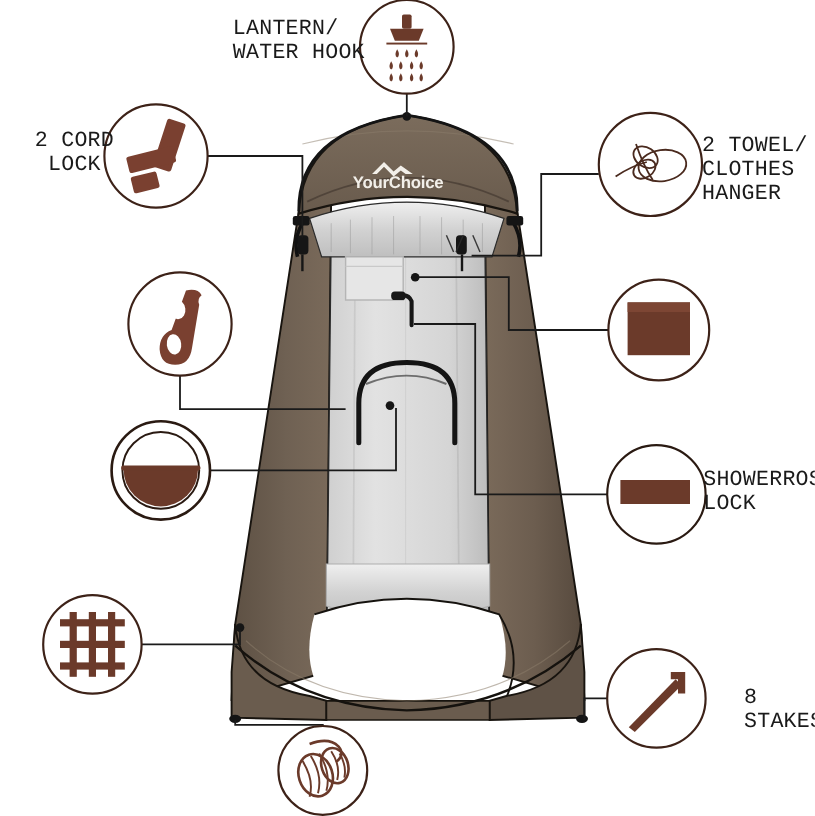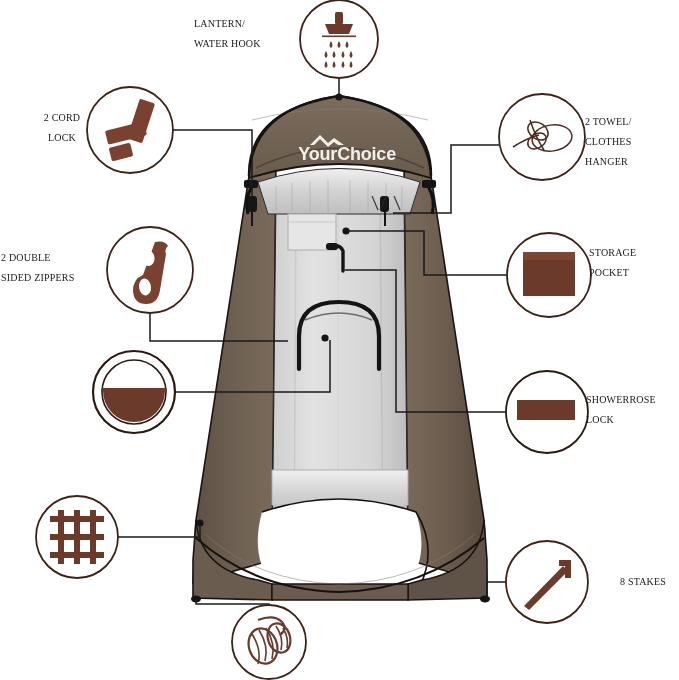--- a/index.html
+++ b/index.html
@@ -22,22 +22,22 @@
     background: #ffffff;
   }
   .layer {
     position: absolute;
     left: 0; top: 0;
     width: 679px;
     height: 680px;
   }
   .callout-label {
     position: absolute;
-    font-family: Liberation Serif, serif;
-    font-size: 10px;
+    font-family: Liberation Mono, monospace;
+    font-size: 18px;
     line-height: 20px;
     letter-spacing: 0.2px;
     color: #1a1a1a;
     white-space: pre-line;
     font-weight: 400;
   }
   .lbl-right { text-align: left; }
   .lbl-left  { text-align: left; }
   .lbl-center{ text-align: left; }
   .logo-text {
@@ -315,38 +315,34 @@
           <path d="M283 628 q6 10 4 20" stroke-width="1.6"></path>
         </g>
       </g>
     </g>
   </svg>
 
   <div style="position:absolute; left:282px; top:130px; width:114px; height:34px;">
     <svg viewBox="0 0 114 34" width="114" height="34">
       <path d="M28 15 L38 5 L46 13 L52 8 L62 15 L56 15 L52 12 L46 17 L38 9 L32 15 Z" fill="#f2efe9"></path>
     </svg>
-    <div class="logo-text" style="left:0; top:14px; width:114px; text-align:right; font-size:18px;">YourChoice</div>
+    <div class="logo-text" style="left:12px; top:14px; width:114px; text-align:left; font-size:14px;">YourChoice</div>
   </div>
 
   <div class="callout-label lbl-center" style="left:194px; top:14px; width:112px;">LANTERN/
 WATER HOOK</div>
 
   <div class="callout-label lbl-left" style="left:22px; top:108px; width:80px; text-align:center;">2 CORD
 LOCK</div>
 
   <div class="callout-label lbl-right" style="left:585px; top:112px; width:106px;">2 TOWEL/
 CLOTHES
 HANGER</div>
 
-  <div class="callout-label lbl-left" style="left:1px; top:248px; width:102px;">2 DOUBLE
-SIDED ZIPPERS</div>
-
-  <div class="callout-label lbl-right" style="left:589px; top:243px; width:90px;">STORAGE
-POCKET</div>
+
 
 
   <div class="callout-label lbl-right" style="left:586px; top:390px; width:95px;">SHOWERROSE
 LOCK</div>
 
 
   <div class="callout-label lbl-right" style="left:588px; top:572px; width:86px;margin-left:32px;">8 STAKES</div>
 
 
 </div>

